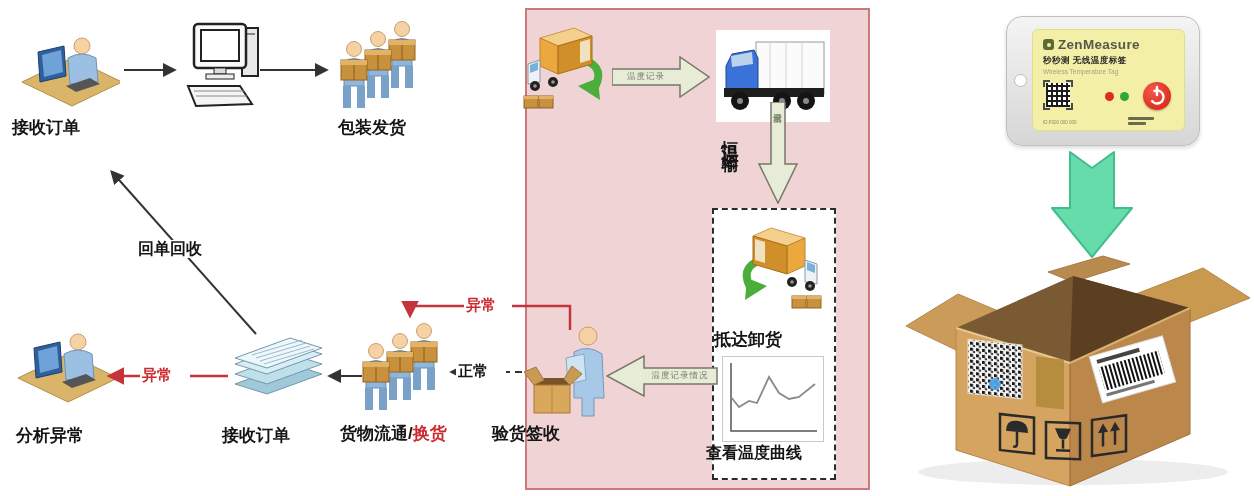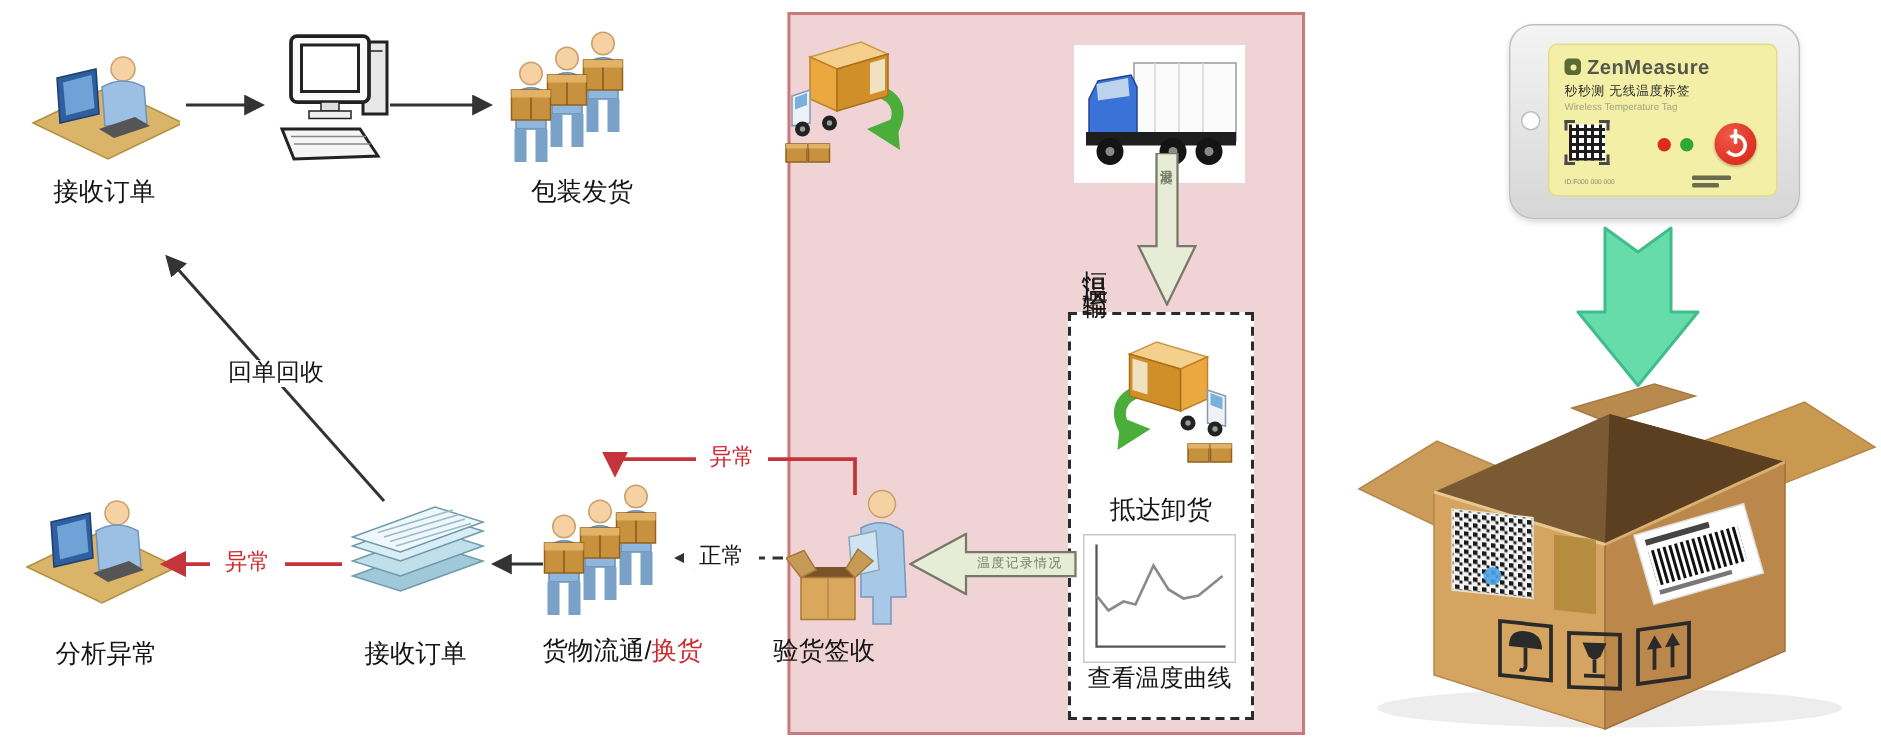--- a/index.html
+++ b/index.html
@@ -6,22 +6,22 @@
   .canvas{position:relative;width:1254px;height:496px;background:#fff;overflow:hidden;
           font-family:"Liberation Sans",sans-serif;}
   .abs{position:absolute;}
   
   .pink-zone{left:525px;top:8px;width:345px;height:482px;background:#f0d3d5;
              border:2px solid #c97a7a;box-sizing:border-box;z-index:1;}
   .white-card{background:#fff;z-index:2;}
   .dashed-box{left:712px;top:208px;width:124px;height:272px;background:#fff;
               border:2px dashed #2b2b2b;box-sizing:border-box;z-index:2;}
   
-  .lbl{position:absolute;font-weight:normal;font-size:17px;color:#151515;
-       text-align:center;z-index:6;line-height:1.15;}
+  .lbl{position:absolute;font-weight:bold;font-size:17px;color:#151515;
+       z-index:6;line-height:1.15;}
   .lbl-sm{font-size:15px;}
   .lbl-red{color:#cc2a30;}
   .lbl-mask{background:#fff;padding:0 2px;}
   .vtext{writing-mode:vertical-rl;text-orientation:upright;letter-spacing:5px;}
   
   .connectors{left:0;top:0;width:1254px;height:496px;z-index:4;pointer-events:none;}
   
   .icon{z-index:3;}
   .flip{transform:scaleX(-1);}
   
@@ -43,21 +43,21 @@
   .tag-hole{position:absolute;left:7px;top:57px;width:11px;height:11px;border-radius:50%;
             background:#fff;border:1px solid #bdbdbd;}
   .tag-label{position:absolute;left:25px;top:12px;width:153px;height:102px;
              background:#f3efa6;border-radius:6px;border:1px solid #e2dd8a;
              box-sizing:border-box;padding:7px 16px 0 10px;}
   .brand-row{display:flex;align-items:center;gap:4px;}
   .brand-logo{width:11px;height:11px;border-radius:3px;background:#5c6b32;position:relative;flex:0 0 auto;}
   .brand-logo::after{content:"";position:absolute;left:3.5px;top:3.5px;width:4px;height:4px;
                      border-radius:50%;background:#f3efa6;}
   .brand-txt{font-size:13.5px;font-weight:bold;color:#55594a;letter-spacing:.3px;}
-  .cn-row{font-size:8.5px;font-weight:normal;color:#2c2c2c;margin-top:3px;letter-spacing:.5px;}
+  .cn-row{font-size:8.5px;font-weight:bold;color:#2c2c2c;margin-top:3px;letter-spacing:.5px;}
   .en-row{font-size:6.5px;color:#a3a386;margin-top:1px;}
   .ctrl-row{position:relative;height:36px;margin-top:4px;}
   .qr-wrap{position:absolute;left:0px;top:1px;padding:3px;
     background:
       linear-gradient(#4a4a4a,#4a4a4a) 0 0/7px 2px no-repeat,
       linear-gradient(#4a4a4a,#4a4a4a) 0 0/2px 7px no-repeat,
       linear-gradient(#4a4a4a,#4a4a4a) 100% 0/7px 2px no-repeat,
       linear-gradient(#4a4a4a,#4a4a4a) 100% 0/2px 7px no-repeat,
       linear-gradient(#4a4a4a,#4a4a4a) 0 100%/7px 2px no-repeat,
       linear-gradient(#4a4a4a,#4a4a4a) 0 100%/2px 7px no-repeat,
@@ -270,20 +270,26 @@
       <polygon points="2,58 52,34 102,58 52,82" fill="#d9b469" stroke="#b2903f"></polygon>
       <circle cx="62" cy="22" r="8" fill="#f6d1a4" stroke="#c9a06a"></circle>
       <path d="M48,34 Q62,26 76,34 L78,58 L50,60 Z" fill="#9cc0e4" stroke="#6f94b8"></path>
       <polygon points="18,28 44,22 46,52 20,58" fill="#2f5f9e" stroke="#1d3f70"></polygon>
       <polygon points="22,31 41,26 43,48 24,53" fill="#6fa3d8"></polygon>
       <polygon points="46,62 70,54 80,60 56,68" fill="#555"></polygon>
     </svg>
   </div>
 
 
+  <div class="abs barrow" style="left:612px;top:56px;width:98px;height:42px">
+    <svg viewBox="0 0 98 42" preserveAspectRatio="none">
+      <polygon class="barrow-shape" points="0,13 68,13 68,1 97,21 68,41 68,29 0,29"></polygon>
+    </svg>
+    <span class="barrow-label bl-h" style="width:64px">温度记录</span>
+  </div>
 
   <div class="abs barrow" style="left:758px;top:102px;width:40px;height:102px">
     <svg viewBox="0 0 40 102" preserveAspectRatio="none">
       <polygon class="barrow-shape" points="13,0 27,0 27,62 39,62 20,101 1,62 13,62"></polygon>
     </svg>
     <span class="barrow-label bl-v">温度记录</span>
   </div>
 
   <div class="abs barrow" style="left:606px;top:355px;width:112px;height:42px">
     <svg viewBox="0 0 112 42" preserveAspectRatio="none">

